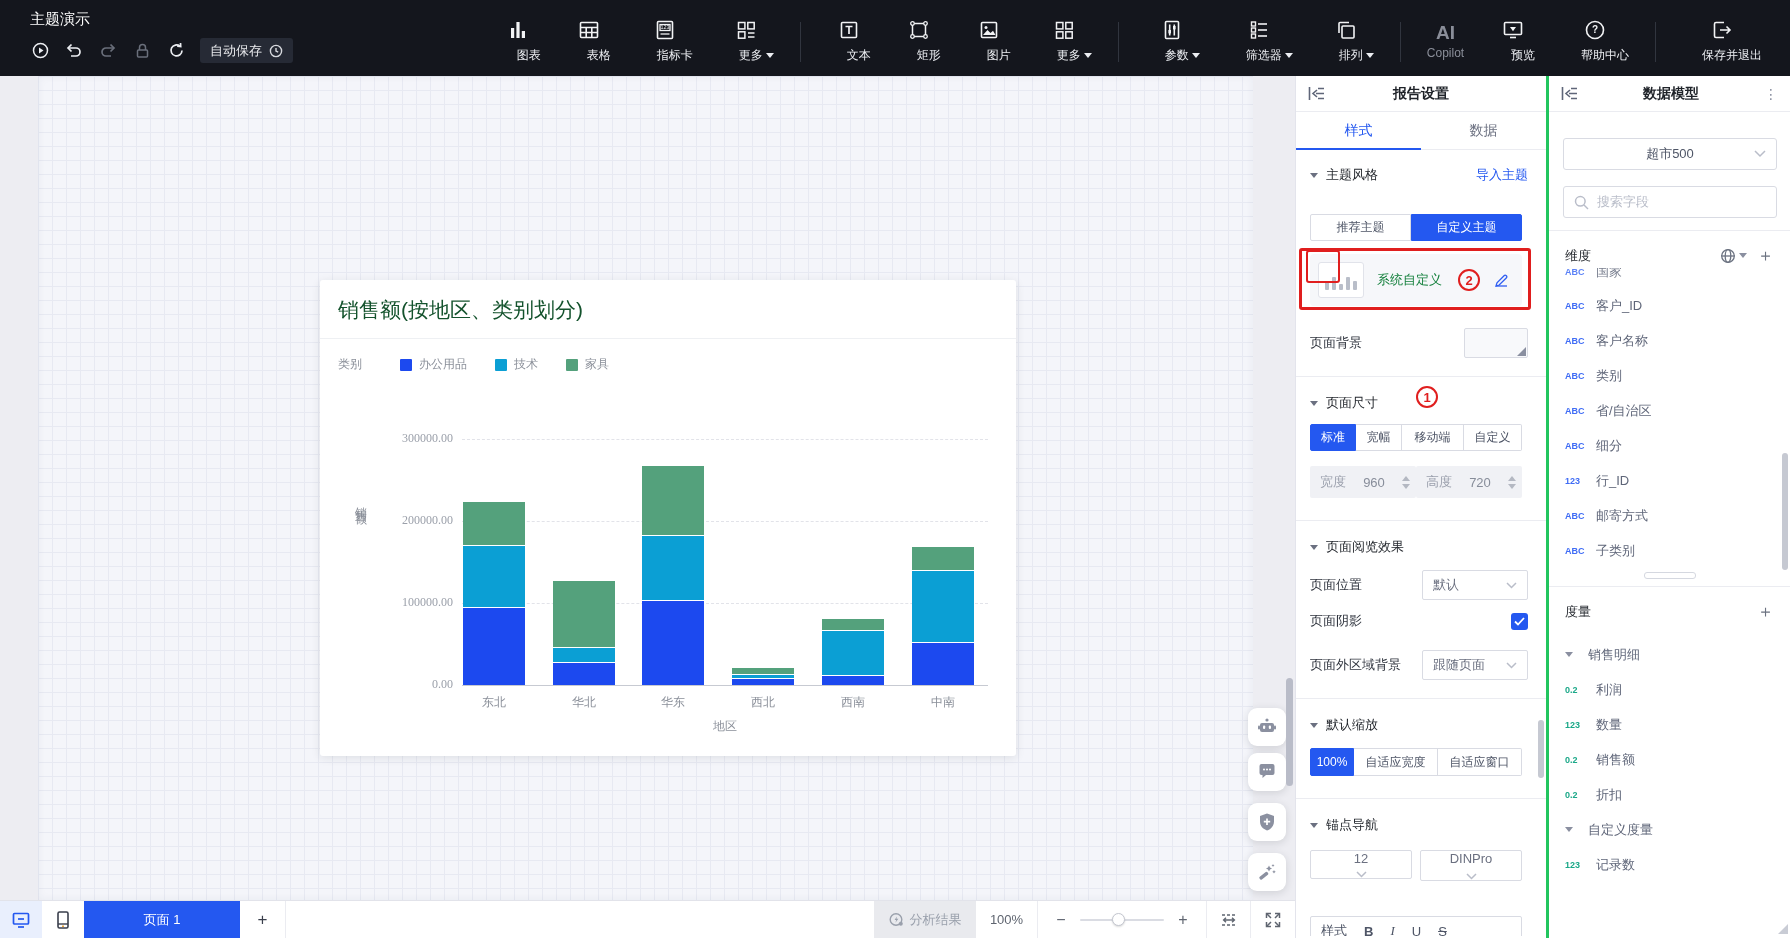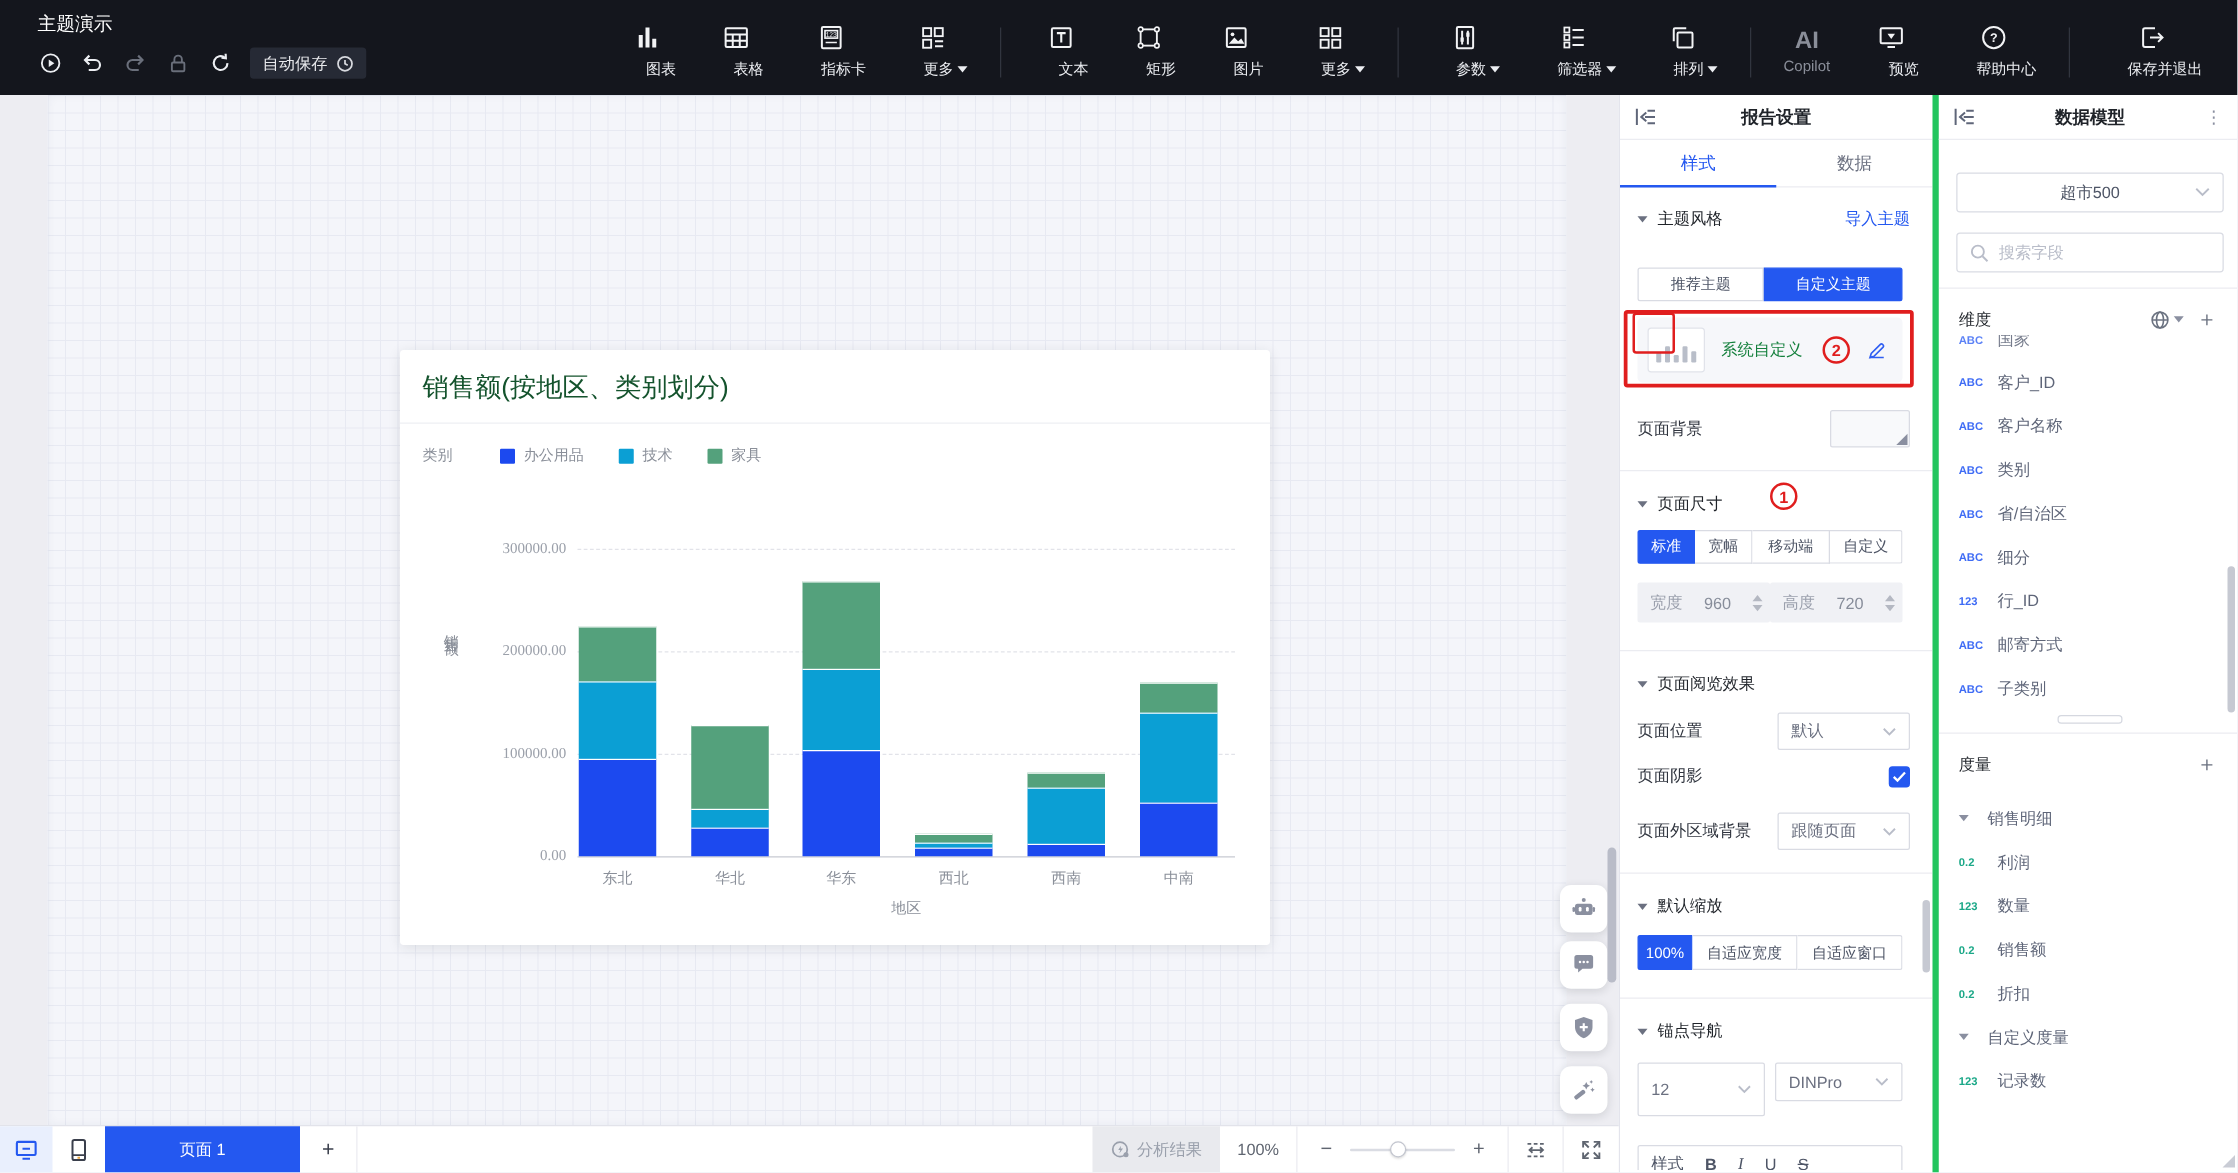--- a/index.html
+++ b/index.html
@@ -65,21 +65,21 @@
   .bb-zoomctl { display:flex; align-items:center; gap:12px; padding:0 16px; border-right:1px solid #ebecf1; }
   .bb-minus,.bb-plus { font-size:16px; color:#5f6570; cursor:pointer; width:14px; text-align:center; }
   .bb-slider { position:relative; width:84px; height:2px; background:#dadce3; border-radius:2px; cursor:pointer; }
   .bb-thumb { position:absolute; left:38%; top:-6px; width:13px; height:13px; background:#fff; border:1px solid #c3c6cf; border-radius:50%; box-shadow:0 1px 2px rgba(0,0,0,.15); }
   .bb-fit { width:44px; display:flex; align-items:center; justify-content:center; border-right:1px solid #ebecf1; cursor:pointer; }
   .bb-full { width:44px; display:flex; align-items:center; justify-content:center; cursor:pointer; }
 
   
   .panel { background:#fff; position:relative; }
   .style-panel { width:251px; border-left:1px solid #e3e4ec; }
-  .data-panel { width:244px; border-left:5px solid #22c55e; }
+  .data-panel { width:244px; border-left:3px solid #22c55e; }
   .panel-header { height:36px; border-bottom:1px solid #ebecf1; display:flex; align-items:center; padding:0 12px; }
   .panel-title { flex:1; text-align:center; font-size:14px; font-weight:bold; color:#1f2329; }
   .kebab { color:#8a8fa0; font-size:14px; letter-spacing:1px; cursor:pointer; width:14px; text-align:center; }
 
   .tabs { height:38px; display:flex; border-bottom:1px solid #ebecf1; }
   .tab { flex:1; display:flex; align-items:center; justify-content:center; font-size:14px; color:#6b7080; cursor:pointer; position:relative; }
   .tab.active { color:#2458f0; }
   .tab.active::after { content:""; position:absolute; left:0; right:0; bottom:-1px; height:2px; background:#2458f0; }
 
   .sp-content { position:absolute; left:0; top:74px; width:100%; height:786px; overflow:hidden; }
@@ -621,27 +621,27 @@
           <div class="seg-btn" style="flex:1; border-left:none; border-radius:0 2px 2px 0;">自适应窗口</div>
         </div>
 
         <div class="h-div" style="top:648px;"></div>
 
         <div class="abs sec-hdr" style="left:14px; top:666px;">
           <i class="tri-down"></i>
           <span>锚点导航</span>
         </div>
         <div class="abs" style="left:14px; top:700px; width:212px; display:flex; justify-content:space-between;">
-          <div class="dropdown" style="width:102px; height:43px;">
+          <div class="dropdown" style="width:102px; height:29px;flex-direction:column;">
             <span>12</span>
             <svg width="11" height="7" viewBox="0 0 11 7">
                 <path d="M1 1 L5.5 5.5 L10 1" fill="none" stroke="#b9bdc9" stroke-width="1.5"></path>
               </svg>
           </div>
-          <div class="dropdown" style="width:102px; height:31px;">
+          <div class="dropdown" style="width:102px; height:31px;flex-direction:column;">
             <span>DINPro</span>
             <svg width="11" height="7" viewBox="0 0 11 7">
                 <path d="M1 1 L5.5 5.5 L10 1" fill="none" stroke="#b9bdc9" stroke-width="1.5"></path>
               </svg>
           </div>
         </div>
 
         <div class="abs" style="left:14px; top:766px; width:212px; height:30px; border:1px solid #d9dbe3; border-radius:2px; display:flex; align-items:center; padding:0 10px; gap:17px; font-size:13px; color:#4e5566;">
           <span>样式</span>
           <b>B</b>

